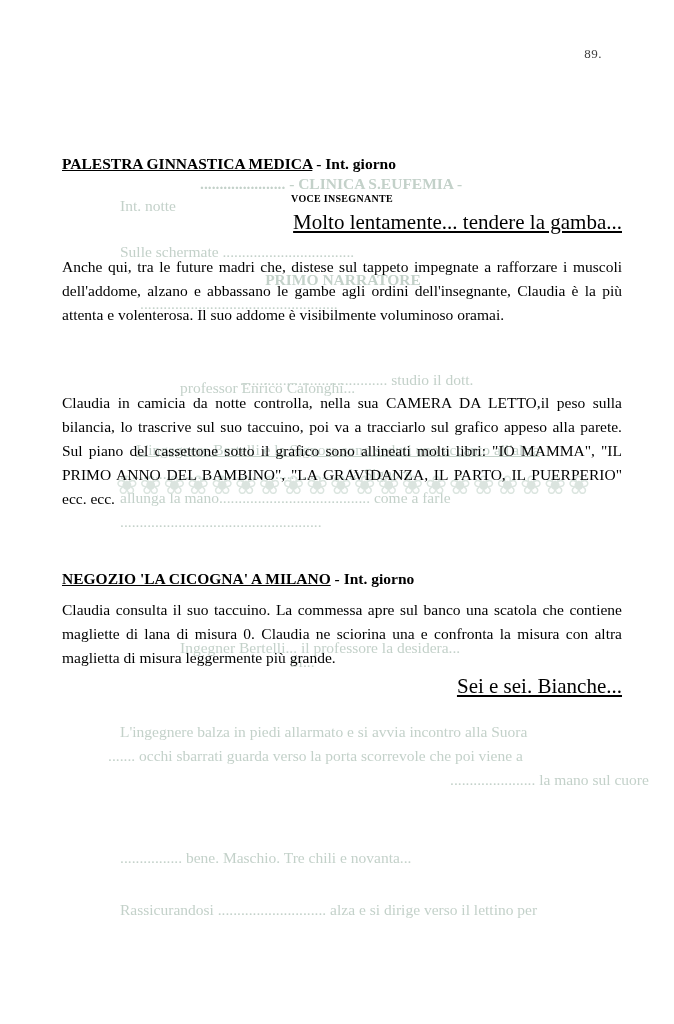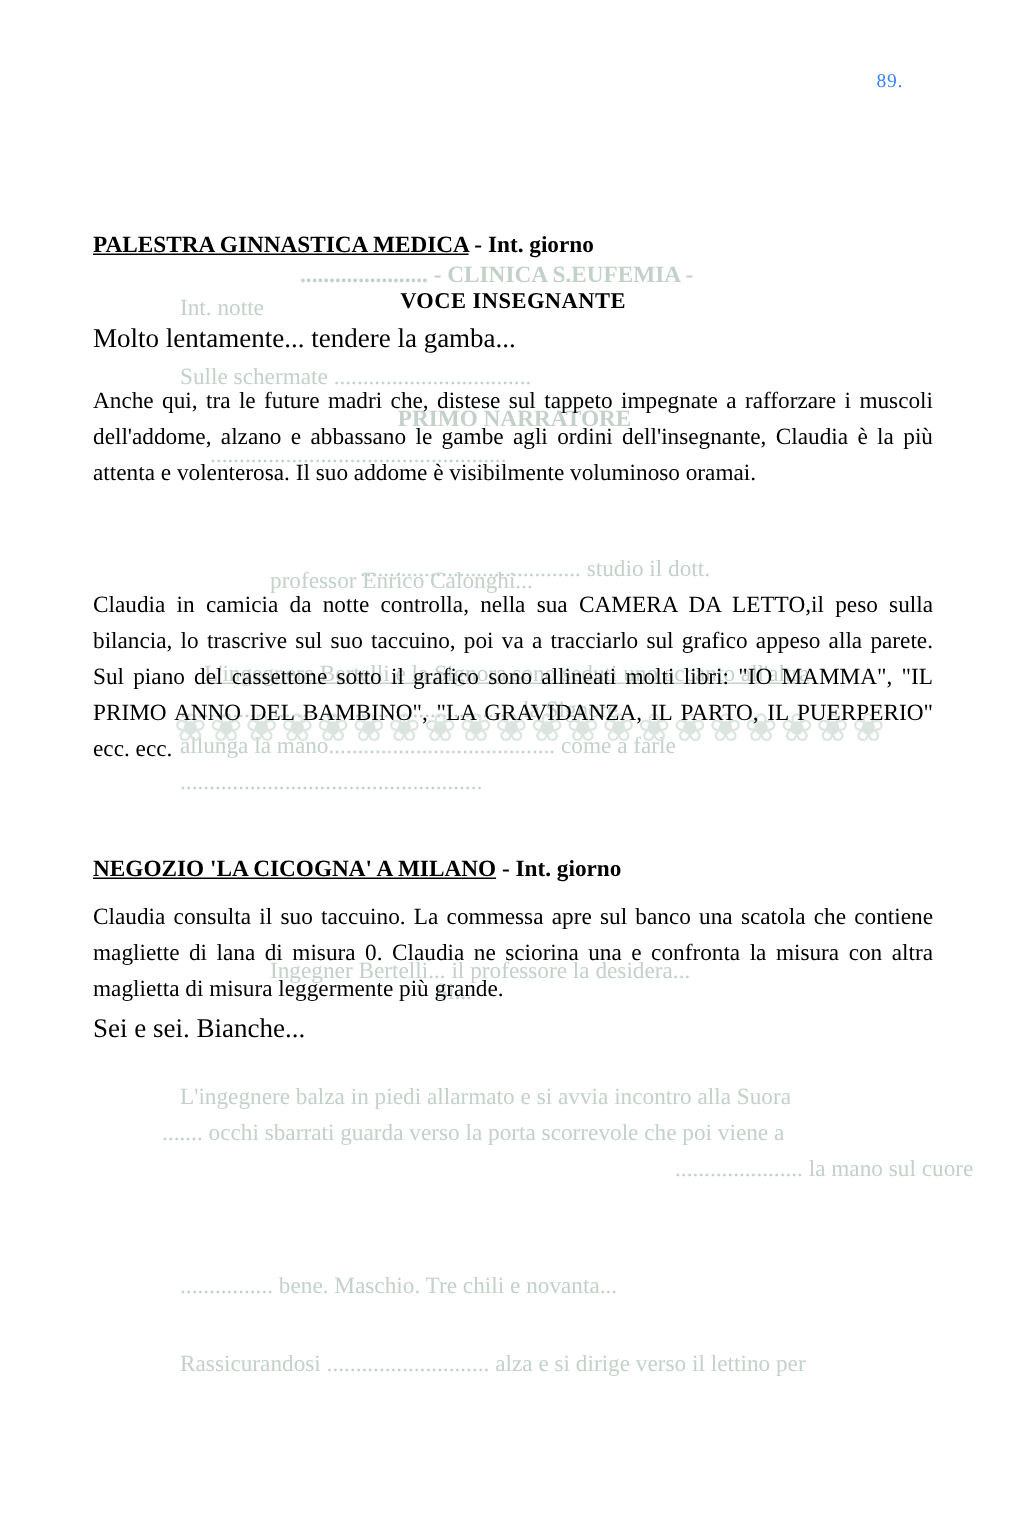--- a/index.html
+++ b/index.html
@@ -19,21 +19,21 @@
     position: absolute;
     inset: 0;
     padding: 0;
   }
   .page-number {
     position: absolute;
     top: 46px;
     right: 72px;
     font-size: 13px;
     letter-spacing: 0.5px;
-    color: #3b82f6;
+    color: #404040;
   }
   .content {
     position: absolute;
     left: 62px;
     top: 140px;
     width: 560px;
     margin-top: 12px;
   }
   .scene-heading {
     font-weight: bold;
@@ -43,29 +43,30 @@
   }
   .scene-heading .slug {
     text-decoration: underline;
   }
   .scene-heading .suffix {
     text-decoration: none;
   }
   .character {
     text-align: center;
     font-weight: bold;
-    font-size: 15px;
+    font-size: 10px;
     margin: 18px 0 2px 0;
     letter-spacing: 0.3px;
   }
   .dialogue {
-    text-align: left;
-    font-size: 18px;
+    text-align: right;
+    font-size: 21px;
     margin: 0 0 16px 0;
     line-height: 1.55;
+    text-decoration: underline;
   }
   .action {
     font-size: 15.5px;
     text-align: justify;
     line-height: 1.55;
     margin: 8px 0 0 0;
   }
   .block {
     margin-bottom: 22px;
   }

